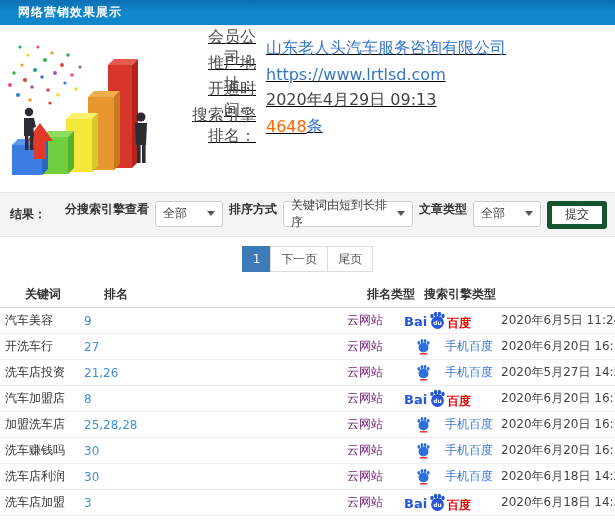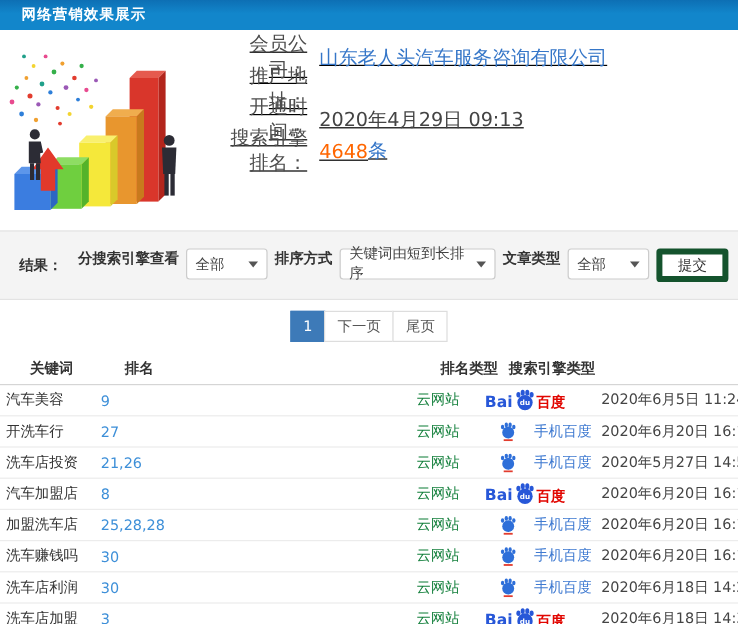--- a/index.html
+++ b/index.html
@@ -17,22 +17,22 @@
   .chart-img { width:180px; height:100%; flex:none; }
   .info-rows { flex:1; padding-top:10px; }
   .info-row { display:flex; align-items:center; height:26px; font-size:16px;text-decoration:underline; }
   .info-row .lbl { width:76px; text-align:right; color:#4c4c4c; margin-right:10px; flex:none; }
   .info-row .val-link { color:#3576c8; text-decoration:none; cursor:pointer; }
   .info-row .val-text { color:#444; }
   .info-row .val-num { color:#ff6600; }
   .info-row .val-unit { color:#3576c8; }
 
   
-  .filter-bar { height:58px; background:#f4f4f4; border-top:1px solid #e3e3e3; border-bottom:1px solid #e3e3e3;
-    display:flex; align-items:center; padding:0 8px 0 16px; font-size:12px; }
+  .filter-bar { height:45px; background:#f4f4f4; border-top:1px solid #e3e3e3; border-bottom:1px solid #e3e3e3;
+    display:flex; align-items:center; padding:0 8px 0 10px; font-size:12px; }
   .result-lbl { font-weight:bold; color:#333; }
   .controls { margin-left:auto; display:flex; align-items:flex-start; gap:6px; }
   .ctl-label { font-weight:bold; color:#333; white-space:nowrap; }
   .select { display:flex; align-items:center; justify-content:space-between; background:#fff;
     border:1px solid #ccc; border-radius:3px; height:26px; padding:0 7px; color:#444; cursor:pointer; }
   .select.sm { width:68px; }
   .select.lg { width:130px; }
   .select .arr { width:0; height:0; border-left:4px solid transparent; border-right:4px solid transparent;
     border-top:5px solid #555; margin-left:6px; flex:none; }
   .submit-btn { height:28px; padding:0 13px; background:#fff; border:5px solid #14532d; border-radius:3px;
@@ -44,21 +44,21 @@
     border:1px solid #ddd; background:#fff; color:#555; font-size:12px; padding:0 10px;
     margin-left:-1px; text-decoration:none; cursor:pointer; }
   .pg.active { background:#3d7ab8; border-color:#3d7ab8; color:#fff; padding:0 10px; margin-left:0; }
 
   
   .t-head, .t-row { display:flex; align-items:center; font-size:12px; }
   .t-head { height:27px; font-weight:bold; color:#333; border-bottom:1px solid #d5d5d5;padding-left:20px; }
   .t-row { height:26px; border-bottom:1px solid #ececec; }
   .c1 { width:84px; padding-left:5px; flex:none; color:#333; white-space:nowrap; overflow:hidden; }
   .c2 { width:263px; flex:none; }
-  .c3 { width:57px; flex:none; color:#15803d; }
+  .c3 { width:57px; flex:none; color:#701a75; }
   .c4 { width:97px; flex:none; display:flex; align-items:center; }
   .c5 { flex:1; color:#444; white-space:nowrap; }
   .t-head .c2, .t-head .c3, .t-head .c4, .t-head .c5 { color:#333; }
   a.rank-link { color:#3d8fd8; text-decoration:none; cursor:pointer; }
   .baidu-logo { display:inline-flex; align-items:center; }
   .mobile-logo { display:inline-flex; align-items:center; gap:14px; padding-left:12px; }
   .mobile-logo .m-txt { color:#3f7ad1; font-size:12px; white-space:nowrap; }
 </style>
 </head>
 <body>
@@ -145,20 +145,21 @@
         </g>
       </svg>
     </div>
     <div class="info-rows">
       <div class="info-row">
         <span class="lbl">会员公司：</span>
         <a class="val-link">山东老人头汽车服务咨询有限公司</a>
       </div>
       <div class="info-row">
         <span class="lbl">推广地址：</span>
+        <a class="val-link">https://www.lrtlsd.com</a>
       </div>
       <div class="info-row">
         <span class="lbl">开通时间：</span>
         <span class="val-text">2020年4月29日 09:13</span>
       </div>
       <div class="info-row">
         <span class="lbl">搜索引擎排名：</span>
         <span class="val-num">4648</span>
         <span class="val-unit">条</span>
       </div>

